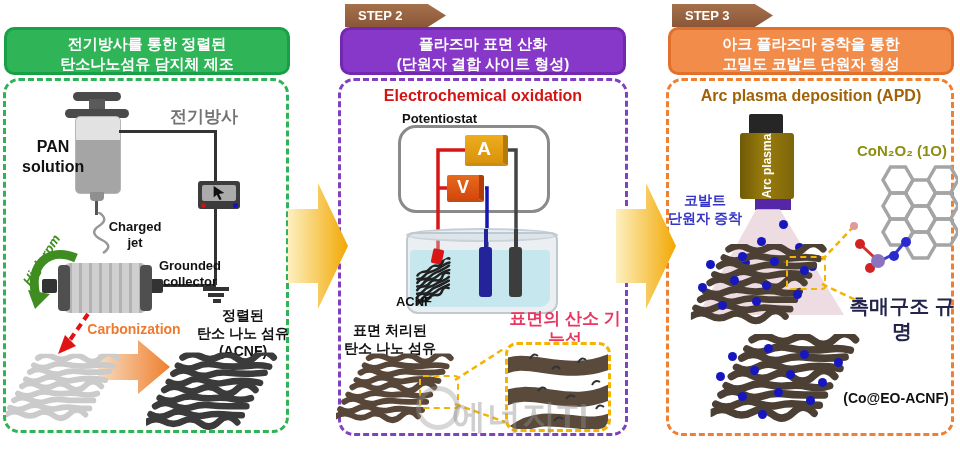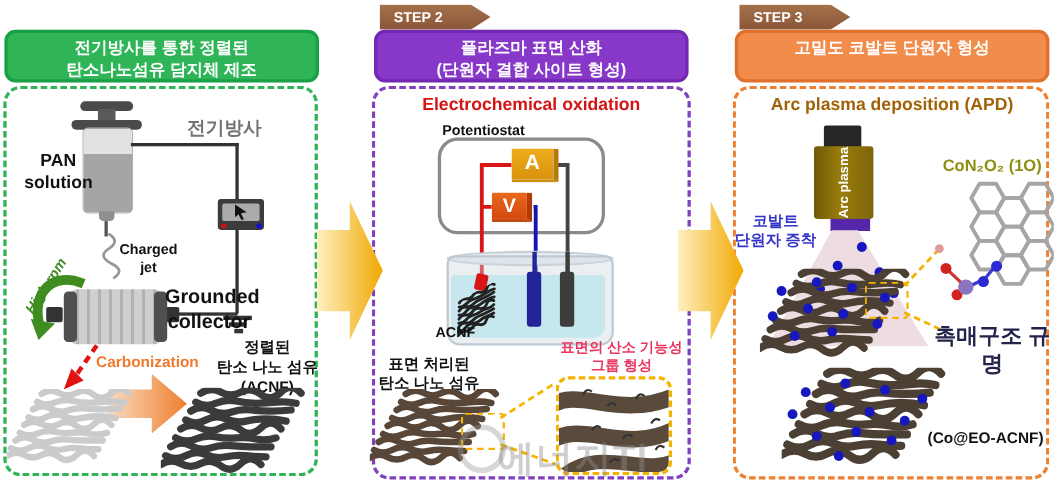--- a/index.html
+++ b/index.html
@@ -55,20 +55,21 @@
 
   <div class="hdr" style="left:4px;top:27px;width:280px;background:#2fb557;border-color:#17a046">
     <span style="display:block">전기방사를 통한 정렬된</span>
     <span style="display:block">탄소나노섬유 담지체 제조</span>
   </div>
   <div class="hdr" style="left:340px;top:27px;width:280px;background:#8838c8;border-color:#7228b0">
     <span style="display:block">플라즈마 표면 산화</span>
     <span style="display:block">(단원자 결합 사이트 형성)</span>
   </div>
   <div class="hdr" style="left:668px;top:27px;width:280px;background:#f18c4a;border-color:#e1702d">
+    <span style="display:block">아크 플라즈마 증착을 통한</span>
     <span style="display:block">고밀도 코발트 단원자 형성</span>
   </div>
 
   <div class="panel" style="left:3px;width:280px;height:349px;border-color:#2eb457"></div>
   <div class="panel" style="left:338px;width:284px;height:352px;border-color:#8040c0"></div>
   <div class="panel" style="left:666px;width:282px;height:352px;border-color:#ef8030"></div>
 
   <div class="abs" style="left:73px;top:92px;width:48px;height:9px;background:#4a4a4a;border-radius:5px"></div>
   <div class="abs" style="left:89px;top:99px;width:16px;height:12px;background:#5a5a5a"></div>
   <div class="abs" style="left:65px;top:109px;width:64px;height:9px;background:#4a4a4a;border-radius:5px"></div>
@@ -106,21 +107,21 @@
   <div class="abs" style="left:42px;top:279px;width:15px;height:14px;background:#333;border-radius:2px"></div>
   <div class="abs" style="left:149px;top:279px;width:14px;height:14px;background:#333;border-radius:2px"></div>
   <div class="abs" style="left:62px;top:263px;width:86px;height:50px;border-radius:8px;background:repeating-linear-gradient(90deg,#cfcfcf 0 7px,#b2b2b2 7px 10px)"></div>
   <div class="abs" style="left:58px;top:265px;width:12px;height:46px;background:#4f4f4f;border-radius:4px"></div>
   <div class="abs" style="left:140px;top:265px;width:12px;height:46px;background:#4f4f4f;border-radius:4px"></div>
   <svg class="abs" style="left:22px;top:244px;width:58px;height:66px" viewBox="0 0 58 66">
     <path d="M54,14 C26,2 6,22 14,52" fill="none" stroke="#3f8d20" stroke-width="9"></path>
     <polygon points="6,46 28,50 13,65" fill="#3f8d20"></polygon>
   </svg>
   <div class="t" style="left:6px;top:252px;width:72px;font-size:13px;font-style:italic;color:#3f8d20;transform:rotate(-57deg)">High rpm</div>
-  <div class="t" style="left:150px;top:258px;width:80px;font-size:18px">
+  <div class="t" style="left:150px;top:258px;width:80px;font-size:13px">
     <span style="display:block">Grounded</span>
     <span style="display:block">collector</span>
   </div>
   <div class="t" style="left:194px;top:306px;width:98px;font-size:14px;line-height:1.3">
     <span style="display:block">정렬된</span>
     <span style="display:block">탄소 나노 섬유</span>
     <span style="display:block">(ACNF)</span>
   </div>
 
   <svg class="abs" style="left:56px;top:312px;width:40px;height:44px" viewBox="0 0 40 44">
@@ -169,21 +170,21 @@
     <svg style="width:58px;height:54px;color:#222" viewBox="0 0 145 80">
         <use href="#fibers"></use>
       </svg>
   </div>
   <div class="t" style="left:388px;top:294px;width:52px;font-size:13px">ACNF</div>
 
   <div class="t" style="left:338px;top:322px;width:104px;font-size:14px">
     <span style="display:block">표면 처리된</span>
     <span style="display:block">탄소 나노 섬유</span>
   </div>
-  <div class="t" style="left:502px;top:308px;width:126px;font-size:13px;color:#ea3560">
+  <div class="t" style="left:502px;top:308px;width:126px;font-size:17px;color:#ea3560">
     <span style="display:block">표면의 산소 기능성</span>
     <span style="display:block">그룹 형성</span>
   </div>
 
   <svg class="abs" style="left:336px;top:350px;width:132px;height:80px;color:#584738" viewBox="0 0 145 80">
       <use href="#fibers"></use>
     </svg>
   <div class="abs" style="left:419px;top:375px;width:36px;height:30px;border:2.5px dashed #f5b301;border-radius:4px"></div>
   <svg class="abs" style="left:452px;top:342px;width:56px;height:84px" viewBox="0 0 56 84">
     <line x1="3" y1="38" x2="53" y2="6" stroke="#f5b301" stroke-width="2.5" stroke-dasharray="6 4"></line>

